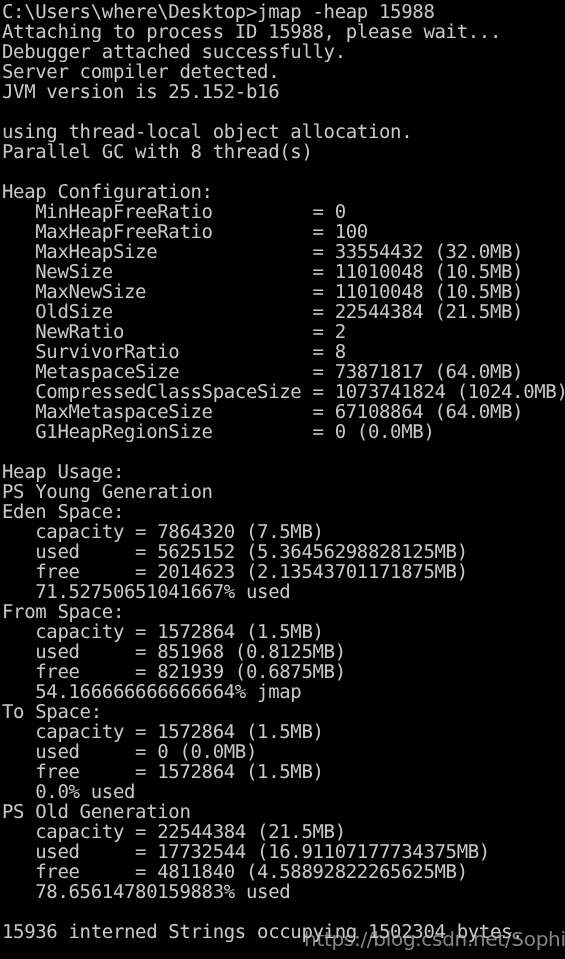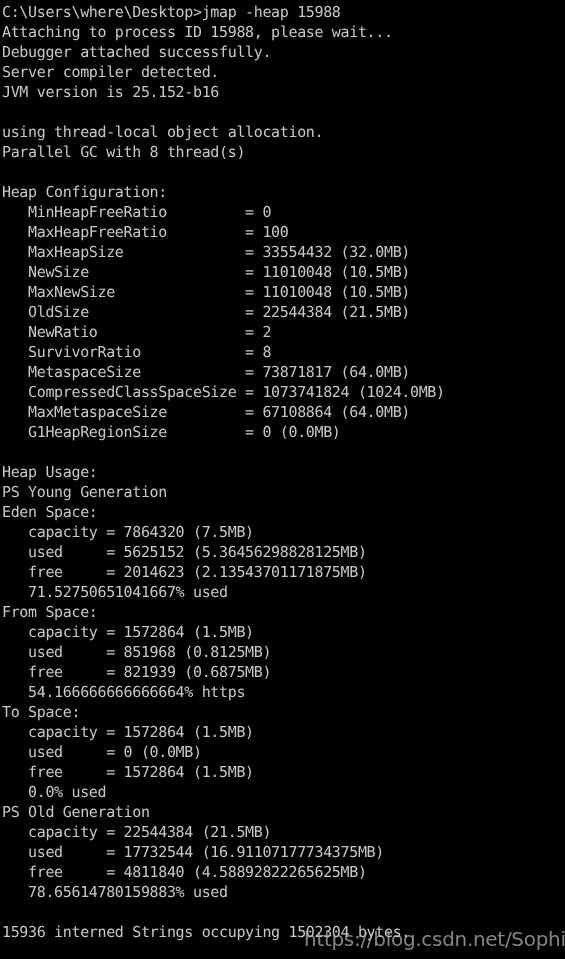--- a/index.html
+++ b/index.html
@@ -23,21 +23,21 @@
     height: 959px;
     background: #000000;
     padding: 2px 0 0 2px;
     box-sizing: border-box;
   }
 
   .line {
     display: block;
     height: 20px;
     line-height: 20px;
-    font-size: 15px;
+    font-size: 19px;
     letter-spacing: -0.35px;
     color: #c8c8c8;
     white-space: pre;
     font-family: "DejaVu Sans Mono", "Liberation Mono", monospace;
     text-rendering: geometricPrecision;
   }
 
   .line.blank {
     color: transparent;
   }
@@ -87,21 +87,21 @@
     <span class="line">PS Young Generation</span>
     <span class="line">Eden Space:</span>
     <span class="line">   capacity = 7864320 (7.5MB)</span>
     <span class="line">   used     = 5625152 (5.36456298828125MB)</span>
     <span class="line">   free     = 2014623 (2.13543701171875MB)</span>
     <span class="line">   71.52750651041667% used</span>
     <span class="line">From Space:</span>
     <span class="line">   capacity = 1572864 (1.5MB)</span>
     <span class="line">   used     = 851968 (0.8125MB)</span>
     <span class="line">   free     = 821939 (0.6875MB)</span>
-    <span class="line">   54.166666666666664% https</span>
+    <span class="line">   54.166666666666664% jmap</span>
     <span class="line">To Space:</span>
     <span class="line">   capacity = 1572864 (1.5MB)</span>
     <span class="line">   used     = 0 (0.0MB)</span>
     <span class="line">   free     = 1572864 (1.5MB)</span>
     <span class="line">   0.0% used</span>
     <span class="line">PS Old Generation</span>
     <span class="line">   capacity = 22544384 (21.5MB)</span>
     <span class="line">   used     = 17732544 (16.91107177734375MB)</span>
     <span class="line">   free     = 4811840 (4.58892822265625MB)</span>
     <span class="line">   78.65614780159883% used</span>

